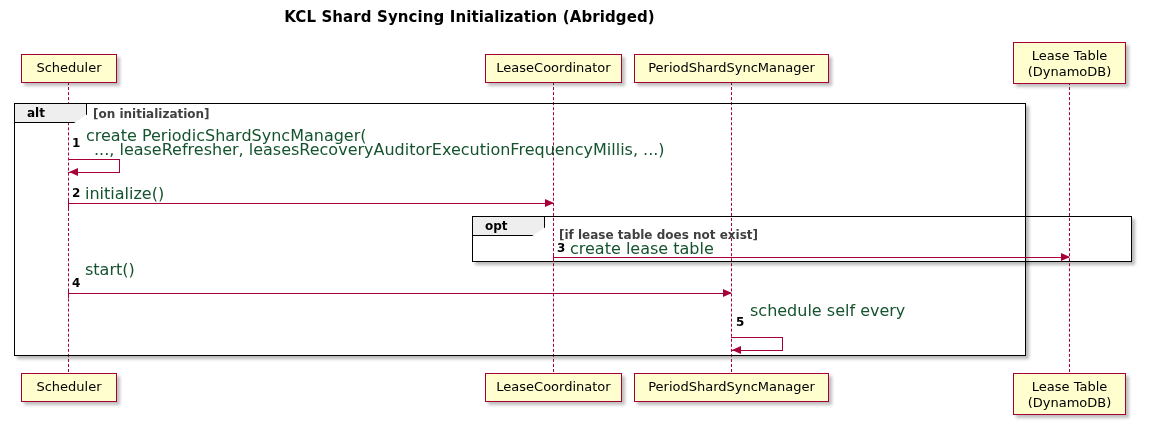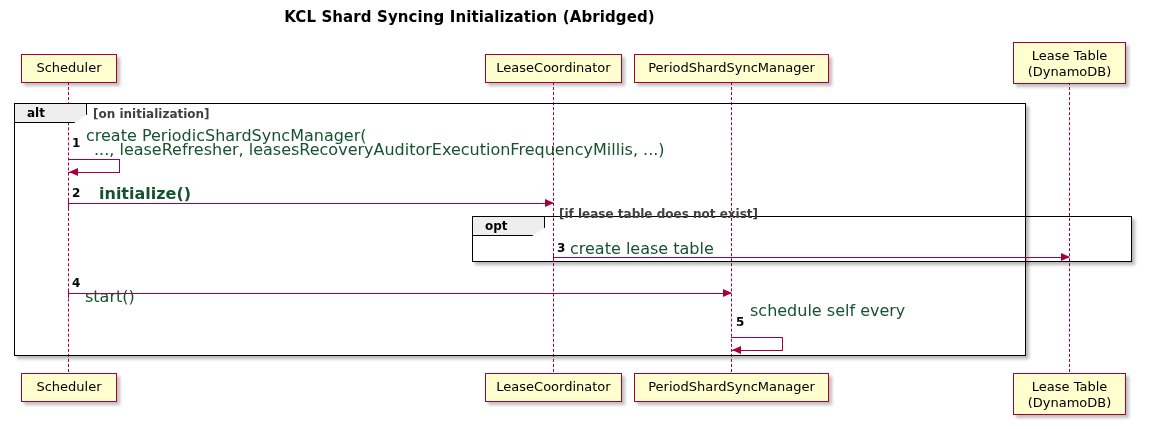--- a/index.html
+++ b/index.html
@@ -161,38 +161,38 @@
   </div>
   <div class="fragment-guard" style="left:93px; top:107px;">[on initialization]</div>
 
   <div class="msg-num" style="left:72px; top:136px;">1</div>
   <div class="msg-label" style="left:86px; top:129px;">create PeriodicShardSyncManager(</div>
   <div class="msg-label" style="left:94px; top:143px;">..., leaseRefresher, leasesRecoveryAuditorExecutionFrequencyMillis, ...)</div>
   <div class="self-loop" style="left:68px; top:159px; width:52px; height:14px;"></div>
   <div class="msg-arrow left" style="left:69px; top:168px;"></div>
 
   <div class="msg-num" style="left:72px; top:186px;">2</div>
-  <div class="msg-label" style="left:99px; top:187px;font-weight:bold;">initialize()</div>
+  <div class="msg-label" style="left:85px; top:187px;">initialize()</div>
   <div class="msg-line" style="left:68px; top:203px; width:485px;"></div>
   <div class="msg-tail" style="left:68px; top:199px;"></div>
   <div class="msg-arrow right" style="left:545px; top:199px;"></div>
 
   <div class="fragment" style="left:472px; top:216px; width:660px; height:46px;">
     <div class="fragment-label" style="width:72px;">opt</div>
   </div>
-  <div class="fragment-guard" style="left:559px; top:207px;">[if lease table does not exist]</div>
+  <div class="fragment-guard" style="left:559px; top:228px;">[if lease table does not exist]</div>
 
   <div class="msg-num" style="left:557px; top:241px;">3</div>
   <div class="msg-label" style="left:570px; top:242px;">create lease table</div>
   <div class="msg-line" style="left:553px; top:257px; width:516px;"></div>
   <div class="msg-tail" style="left:553px; top:253px;"></div>
   <div class="msg-arrow right" style="left:1061px; top:253px;"></div>
 
   <div class="msg-num" style="left:72px; top:276px;">4</div>
-  <div class="msg-label" style="left:85px; top:290px;text-align:right;">start()</div>
+  <div class="msg-label" style="left:85px; top:263px;text-align:right;">start()</div>
   <div class="msg-line" style="left:68px; top:293px; width:663px;"></div>
   <div class="msg-tail" style="left:68px; top:289px;"></div>
   <div class="msg-arrow right" style="left:723px; top:289px;"></div>
 
   <div class="msg-num" style="left:736px; top:315px;">5</div>
   <div class="msg-label" style="left:750px; top:304px;">schedule self every</div>
   <div class="self-loop" style="left:731px; top:337px; width:52px; height:14px;"></div>
   <div class="msg-arrow left" style="left:732px; top:346px;"></div>
 
   <div class="participant" style="left:21px; top:373px; width:96px; height:29px;">Scheduler</div>

